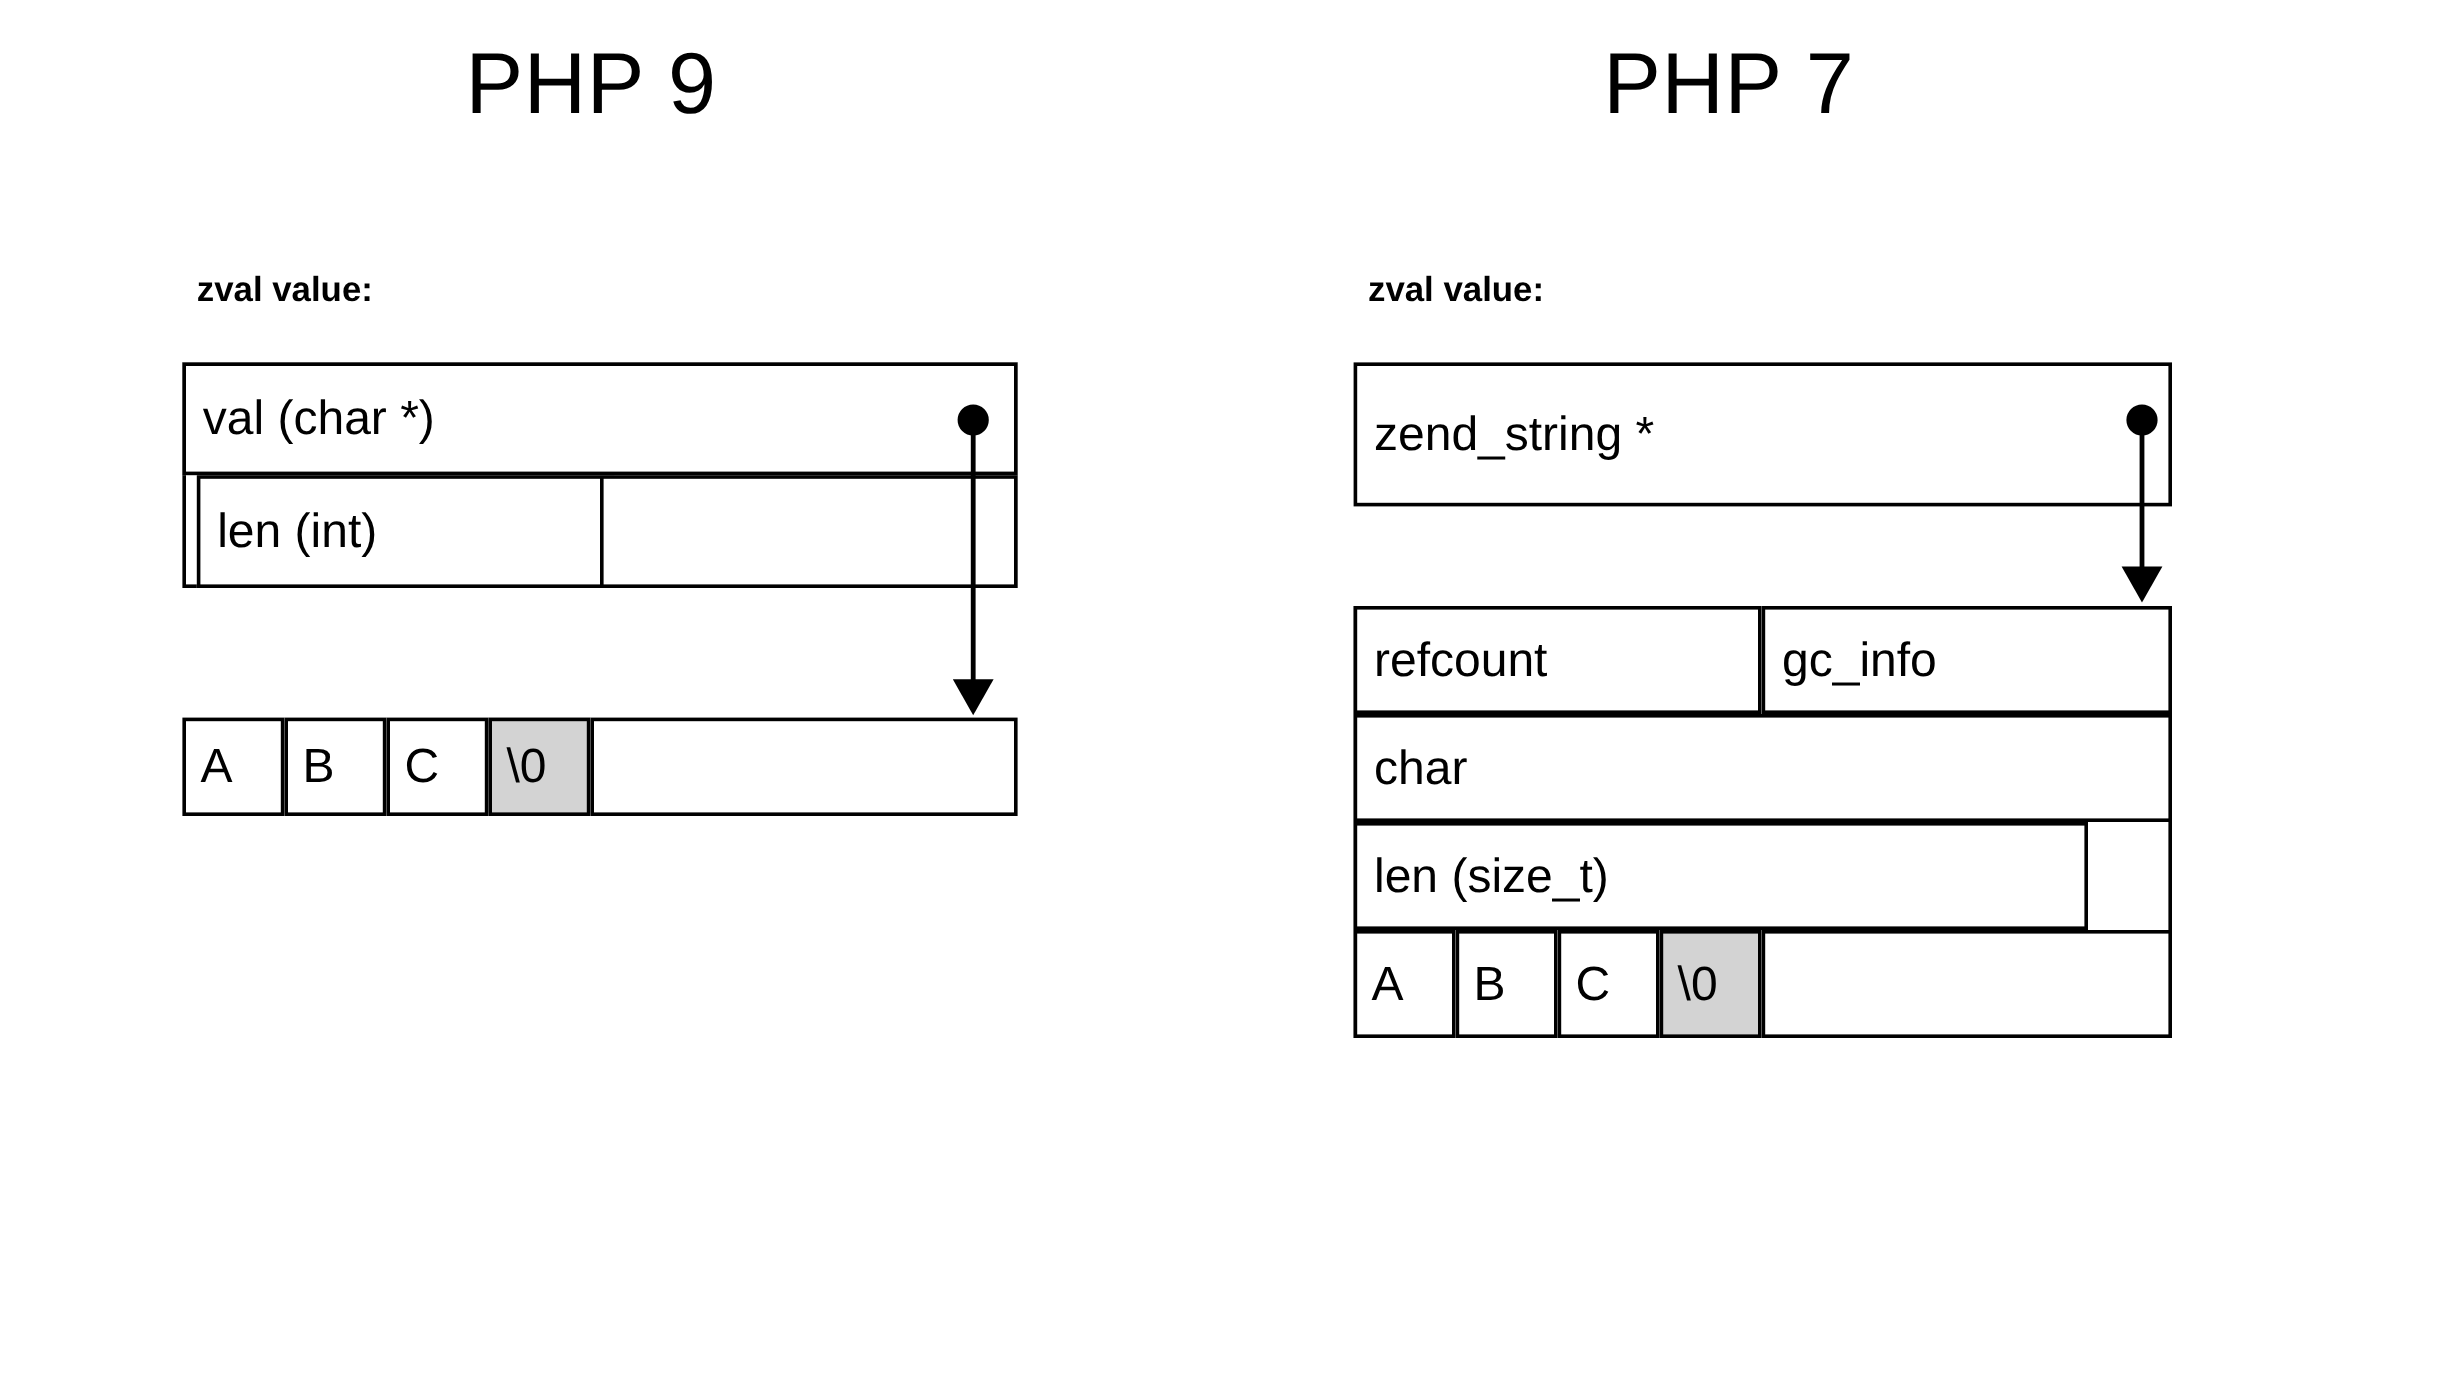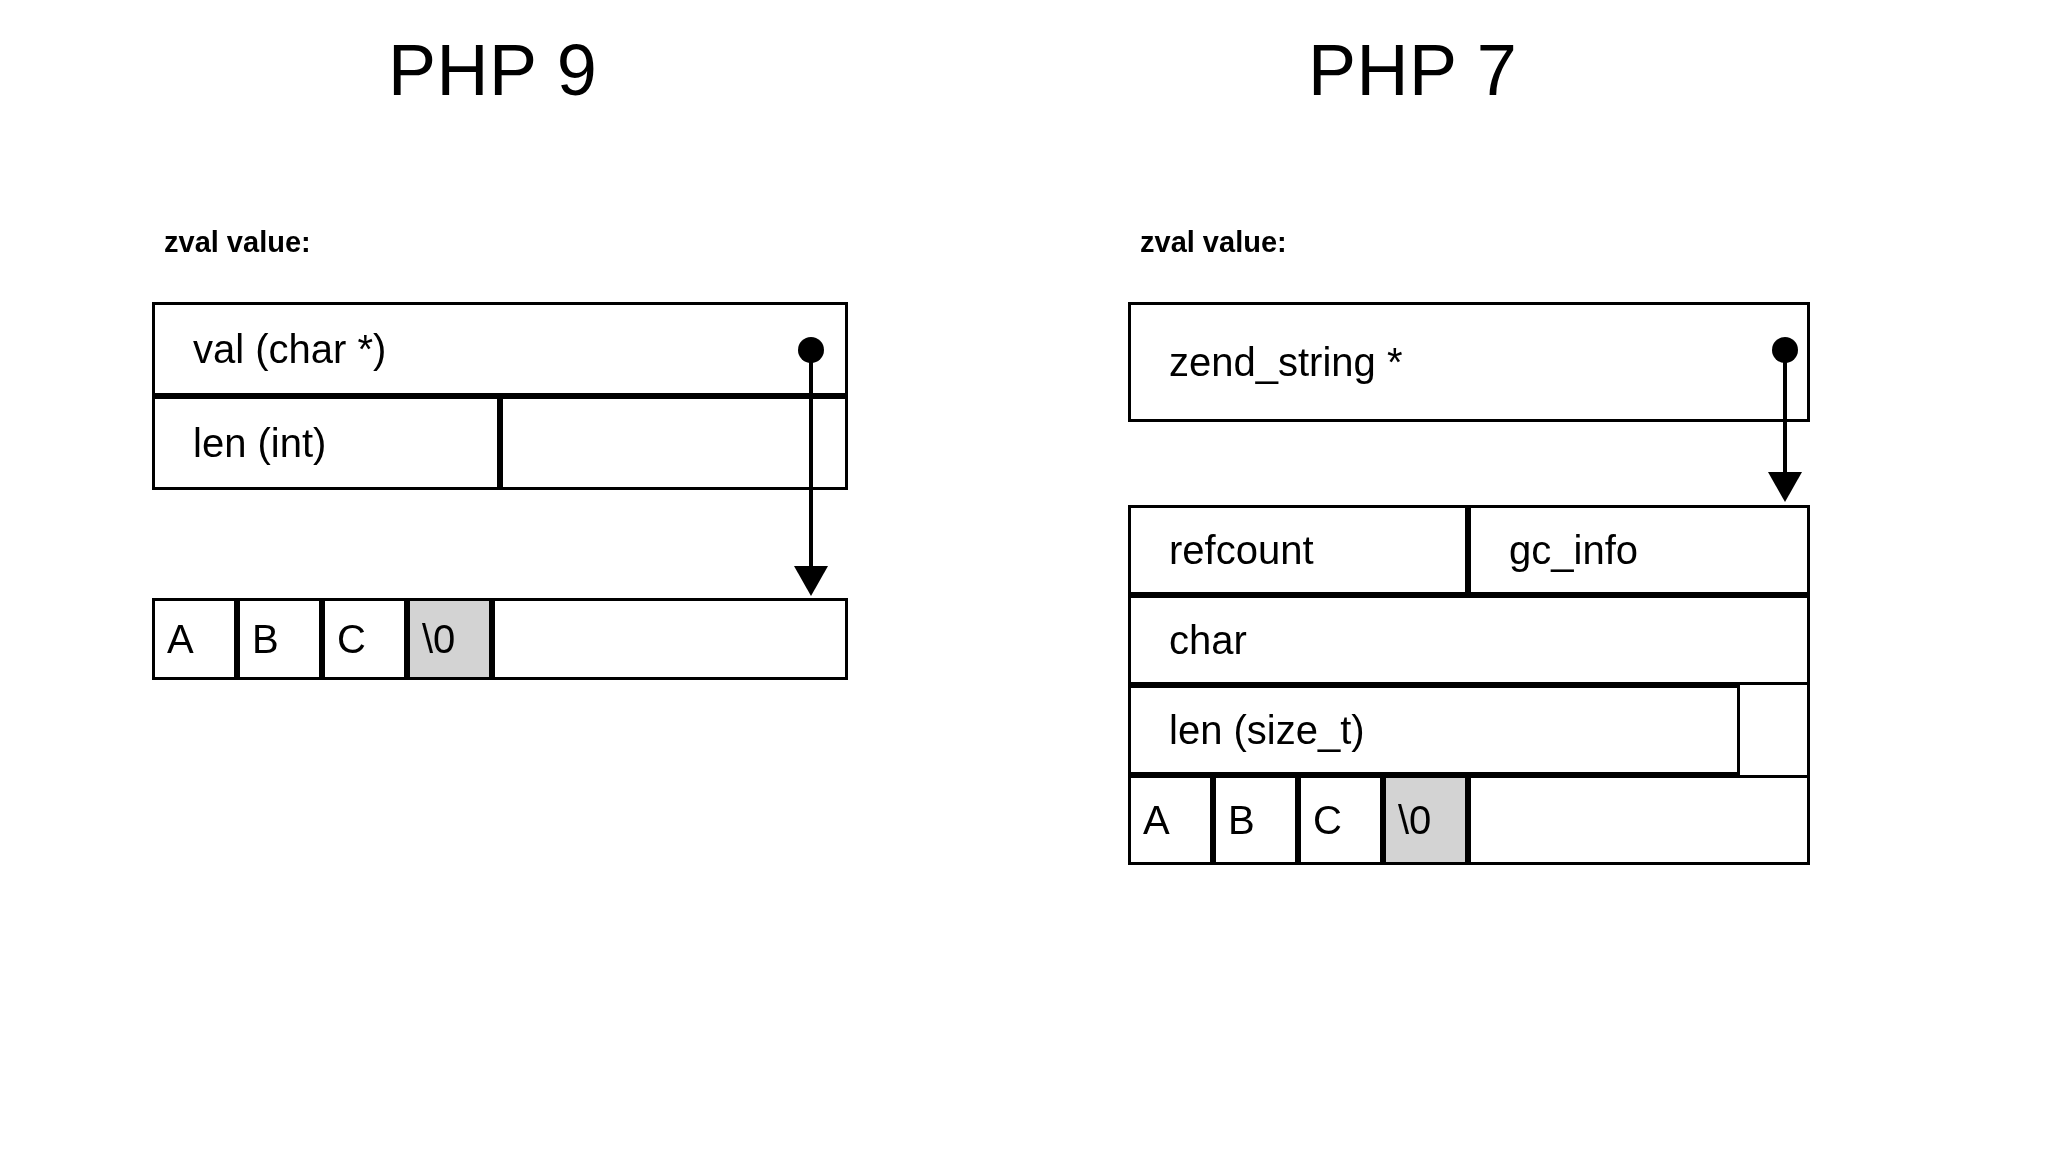--- a/index.html
+++ b/index.html
@@ -25,21 +25,21 @@
   .panel-title {
     position: absolute;
     font-size: 72px;
     line-height: 1;
     font-weight: 400;
     color: #000;
     white-space: nowrap;
     letter-spacing: 0.5px;
   }
   #title-php5 { left: 388px; top: 34px; }
-  #title-php7 { left: 1308px; top: 34px; }
+  #title-php7 { left: 1336px; top: 34px; }
 
   
   .caption {
     position: absolute;
     font-size: 29px;
     line-height: 1;
     white-space: nowrap;
     font-weight: bold;
   }
   #caption-php5 { left: 164px; top: 228px; }
@@ -52,21 +52,20 @@
     border: 3px solid #000;
     background: #fff;
   }
   .cell {
     position: absolute;
     box-sizing: border-box;
     border: 3px solid #000;
     background: #fff;
     display: flex;
     align-items: center;
-    padding-left: 24px;
   }
   .cell-label {
     font-size: 40px;
     line-height: 1;
     padding-left: 14px;
     white-space: nowrap;
   }
 
   
   .charcell {
@@ -121,21 +120,21 @@
     <div class="panel-title" id="title-php5">PHP 9</div>
 
     <div class="caption" id="caption-php5">zval value:</div>
 
     <div class="box" style="left:152px; top:302px; width:696px; height:188px;"></div>
 
     <div class="cell" style="left:152px; top:302px; width:696px; height:94px;">
       <span class="cell-label">val (char *)</span>
     </div>
 
-    <div class="cell" style="left:152px; top:396px; width:348px; height:94px;">
+    <div class="cell" style="left:164px; top:396px; width:348px; height:94px;">
       <span class="cell-label">len (int)</span>
     </div>
 
     <div class="cell" style="left:500px; top:396px; width:348px; height:94px;"></div>
 
     <div class="dot" style="left:798px; top:337px;"></div>
 
     <div class="arrow-line" style="left:809px; top:350px; height:238px;"></div>
     <div class="arrow-head" style="left:794px; top:566px;"></div>
 

